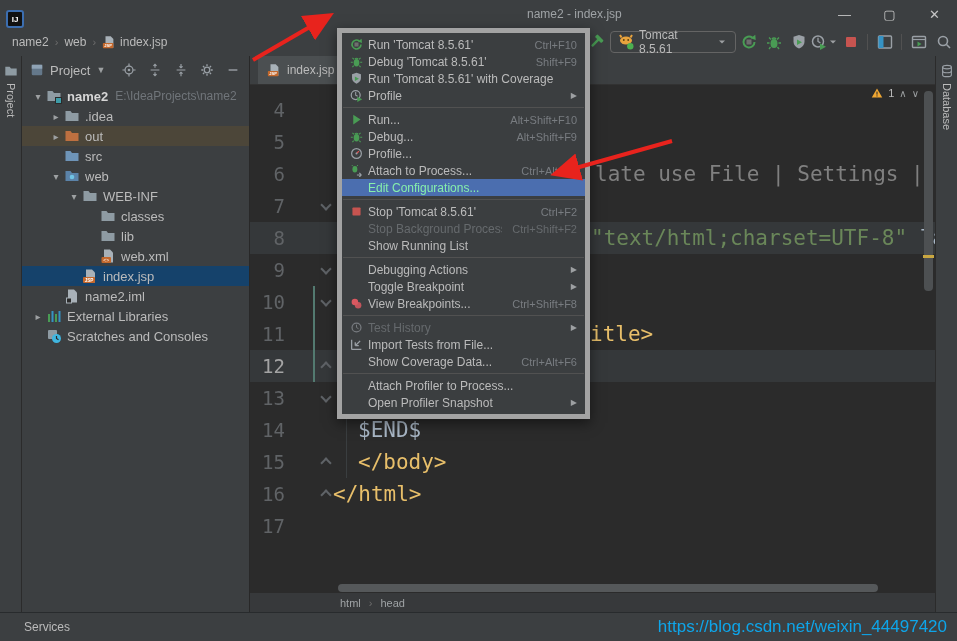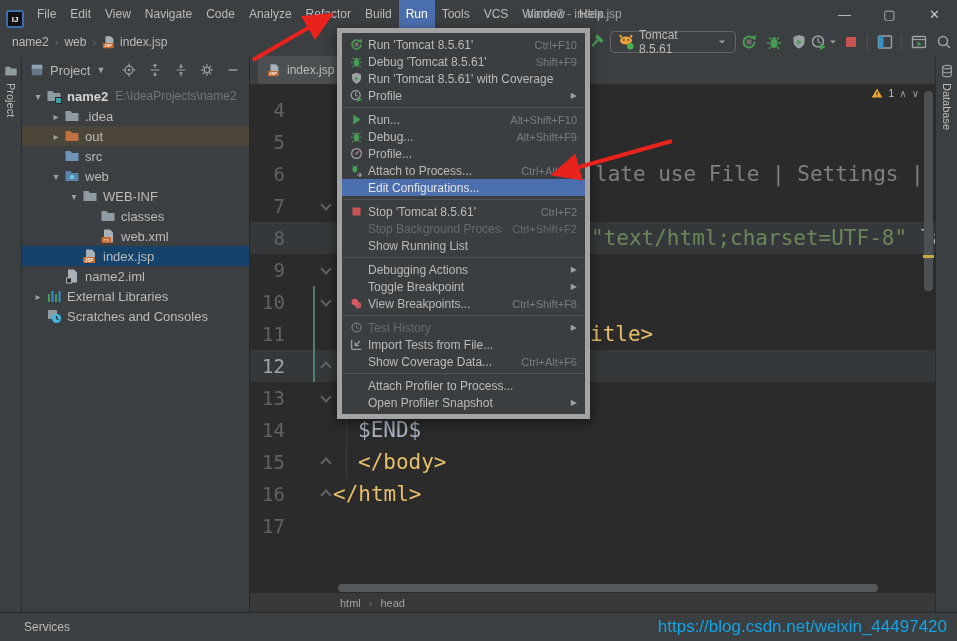--- a/index.html
+++ b/index.html
@@ -111,48 +111,33 @@
   
   #run-menu{position:absolute;left:337px;top:28px;width:253px;background:#3b3e40;
             border:5px solid #a3a3a3;box-shadow:0 4px 12px rgba(0,0,0,0.5);
             padding:3px 0;z-index:50;}
   .menu-item{height:17px;display:flex;align-items:center;padding:0 8px 0 8px;font-size:12px;color:#bbbbbb;}
   .menu-item .mi-icon{width:18px;flex:0 0 18px;display:flex;align-items:center;}
   .menu-item .mi-icon .icon14{width:13px;height:13px;}
   .menu-item .mi-label{flex:1;white-space:nowrap;overflow:hidden;}
   .menu-item .mi-short{color:#787c80;font-size:11px;margin-left:10px;}
   .menu-item .mi-sub{color:#9da0a2;font-size:8px;margin-left:8px;}
-  .menu-item.hl{background:#4b6eaf;color:#e5e5e5;}
+  .menu-item.hl{background:#4b6eaf;color:#86efac;}
   .menu-item.dis .mi-label,.menu-item.dis .mi-short{color:#666a6d;}
   .menu-sep{height:1px;background:#515151;margin:3px 1px;}
 
   #arrows{position:absolute;left:0;top:0;z-index:60;pointer-events:none;}
 </style>
 </head>
 <body>
 
 <div id="app">
 
   <div id="titlebar">
     <div id="logo">IJ</div>
-    <div id="menubar">
-        <div class="mb-item">File</div>
-        <div class="mb-item">Edit</div>
-        <div class="mb-item">View</div>
-        <div class="mb-item">Navigate</div>
-        <div class="mb-item">Code</div>
-        <div class="mb-item">Analyze</div>
-        <div class="mb-item">Refactor</div>
-        <div class="mb-item">Build</div>
-        <div class="mb-item active">Run</div>
-        <div class="mb-item">Tools</div>
-        <div class="mb-item">VCS</div>
-        <div class="mb-item">Window</div>
-        <div class="mb-item">Help</div>
-      </div>
     <div id="win-title">name2 - index.jsp</div>
     <div id="win-controls">
       <div class="wc">—</div>
       <div class="wc">▢</div>
       <div class="wc">✕</div>
     </div>
   </div>
 
   <div id="toolbar2">
     <div id="crumbs">
@@ -400,20 +385,29 @@
           <span class="tlabel">WEB-INF</span>
         </div>
         <div class="tree-row" style="padding-left: 62px;">
           <span class="arrow"></span>
           <span class="icon16">
             <svg viewBox="0 0 16 16">
               <path d="M1.5 3h5l1.5 2h6.5v8h-13z" fill="#8E9BA3"></path>
             </svg>
           </span>
           <span class="tlabel">classes</span>
+        </div>
+        <div class="tree-row" style="padding-left: 62px;">
+          <span class="arrow"></span>
+          <span class="icon16">
+            <svg viewBox="0 0 16 16">
+              <path d="M1.5 3h5l1.5 2h6.5v8h-13z" fill="#8E9BA3"></path>
+            </svg>
+          </span>
+          <span class="tlabel">lib</span>
         </div>
         <div class="tree-row" style="padding-left: 62px;">
           <span class="arrow"></span>
           <span class="icon16">
             <svg viewBox="0 0 16 16">
               <path d="M4 1.5h6l3 3V14.5H4z" fill="#A8B1B8"></path>
               <rect x="1.5" y="9" width="9.5" height="6" rx="1" fill="#C4682C"></rect>
               <text x="6.2" y="13.8" font-size="5" fill="#fff" text-anchor="middle" font-family="Liberation Sans">&lt;&gt;</text>
             </svg>
           </span>

